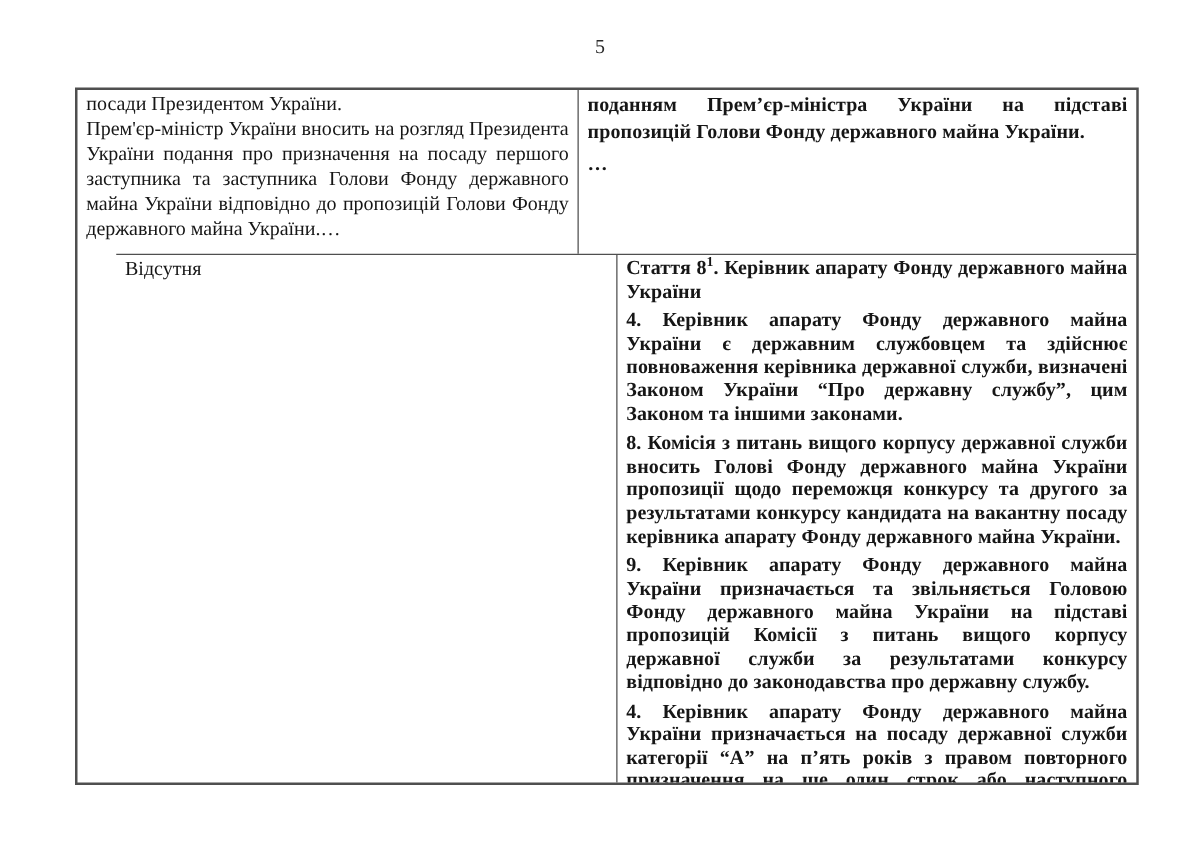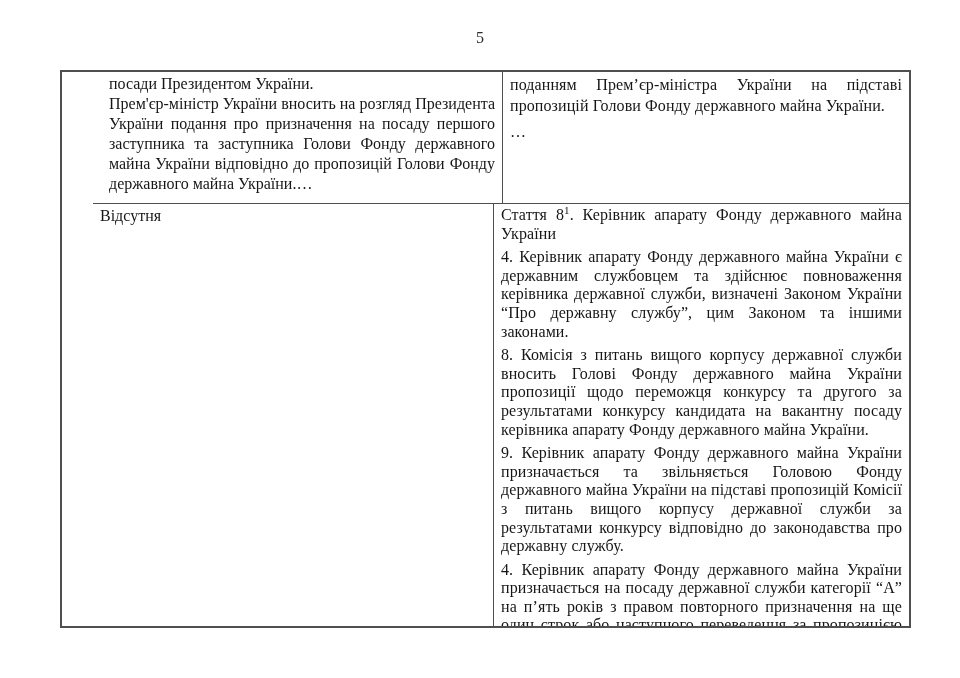--- a/index.html
+++ b/index.html
@@ -31,41 +31,41 @@
     width: 851px;
     box-sizing: border-box;
     border: 2px solid #4f4f4f;
     background: #ffffff;
   }
   .row {
     display: grid;
     grid-template-columns: 401px 1fr;
     box-sizing: border-box;
   }
-  .row-1 { height: 131px; padding-left: 40px; }
+  .row-1 { height: 131px; }
   .row-2 { height: 423px; border-top: 1px solid #4f4f4f; margin-left: 31px; }
   .cell {
     box-sizing: border-box;
     overflow: hidden;
     padding: 2px 7px 3px 7px;
   }
   .cell-left {
     border-right: 1px solid #4f4f4f;
     font-size: 16px;
     line-height: 20px;
     text-align: justify;
     text-align-last: left;
     font-weight: 400;
   }
   .cell-right {
     font-size: 16px;
     line-height: 18.6px;
     text-align: justify;
     text-align-last: left;
-    font-weight: 400;
+    font-weight: 700;
     letter-spacing: 0.1px;
   }
   .cell p { margin: 0; }
   .row-1 .cell-left p + p  { }
   .row-1 .cell-right { line-height: 21px; }
   .cell-right p + p { margin-top: 5px; }
   .article-heading { margin-bottom: 5px !important; }
   .article-heading sup {
     font-size: 11px;
     line-height: 0;

